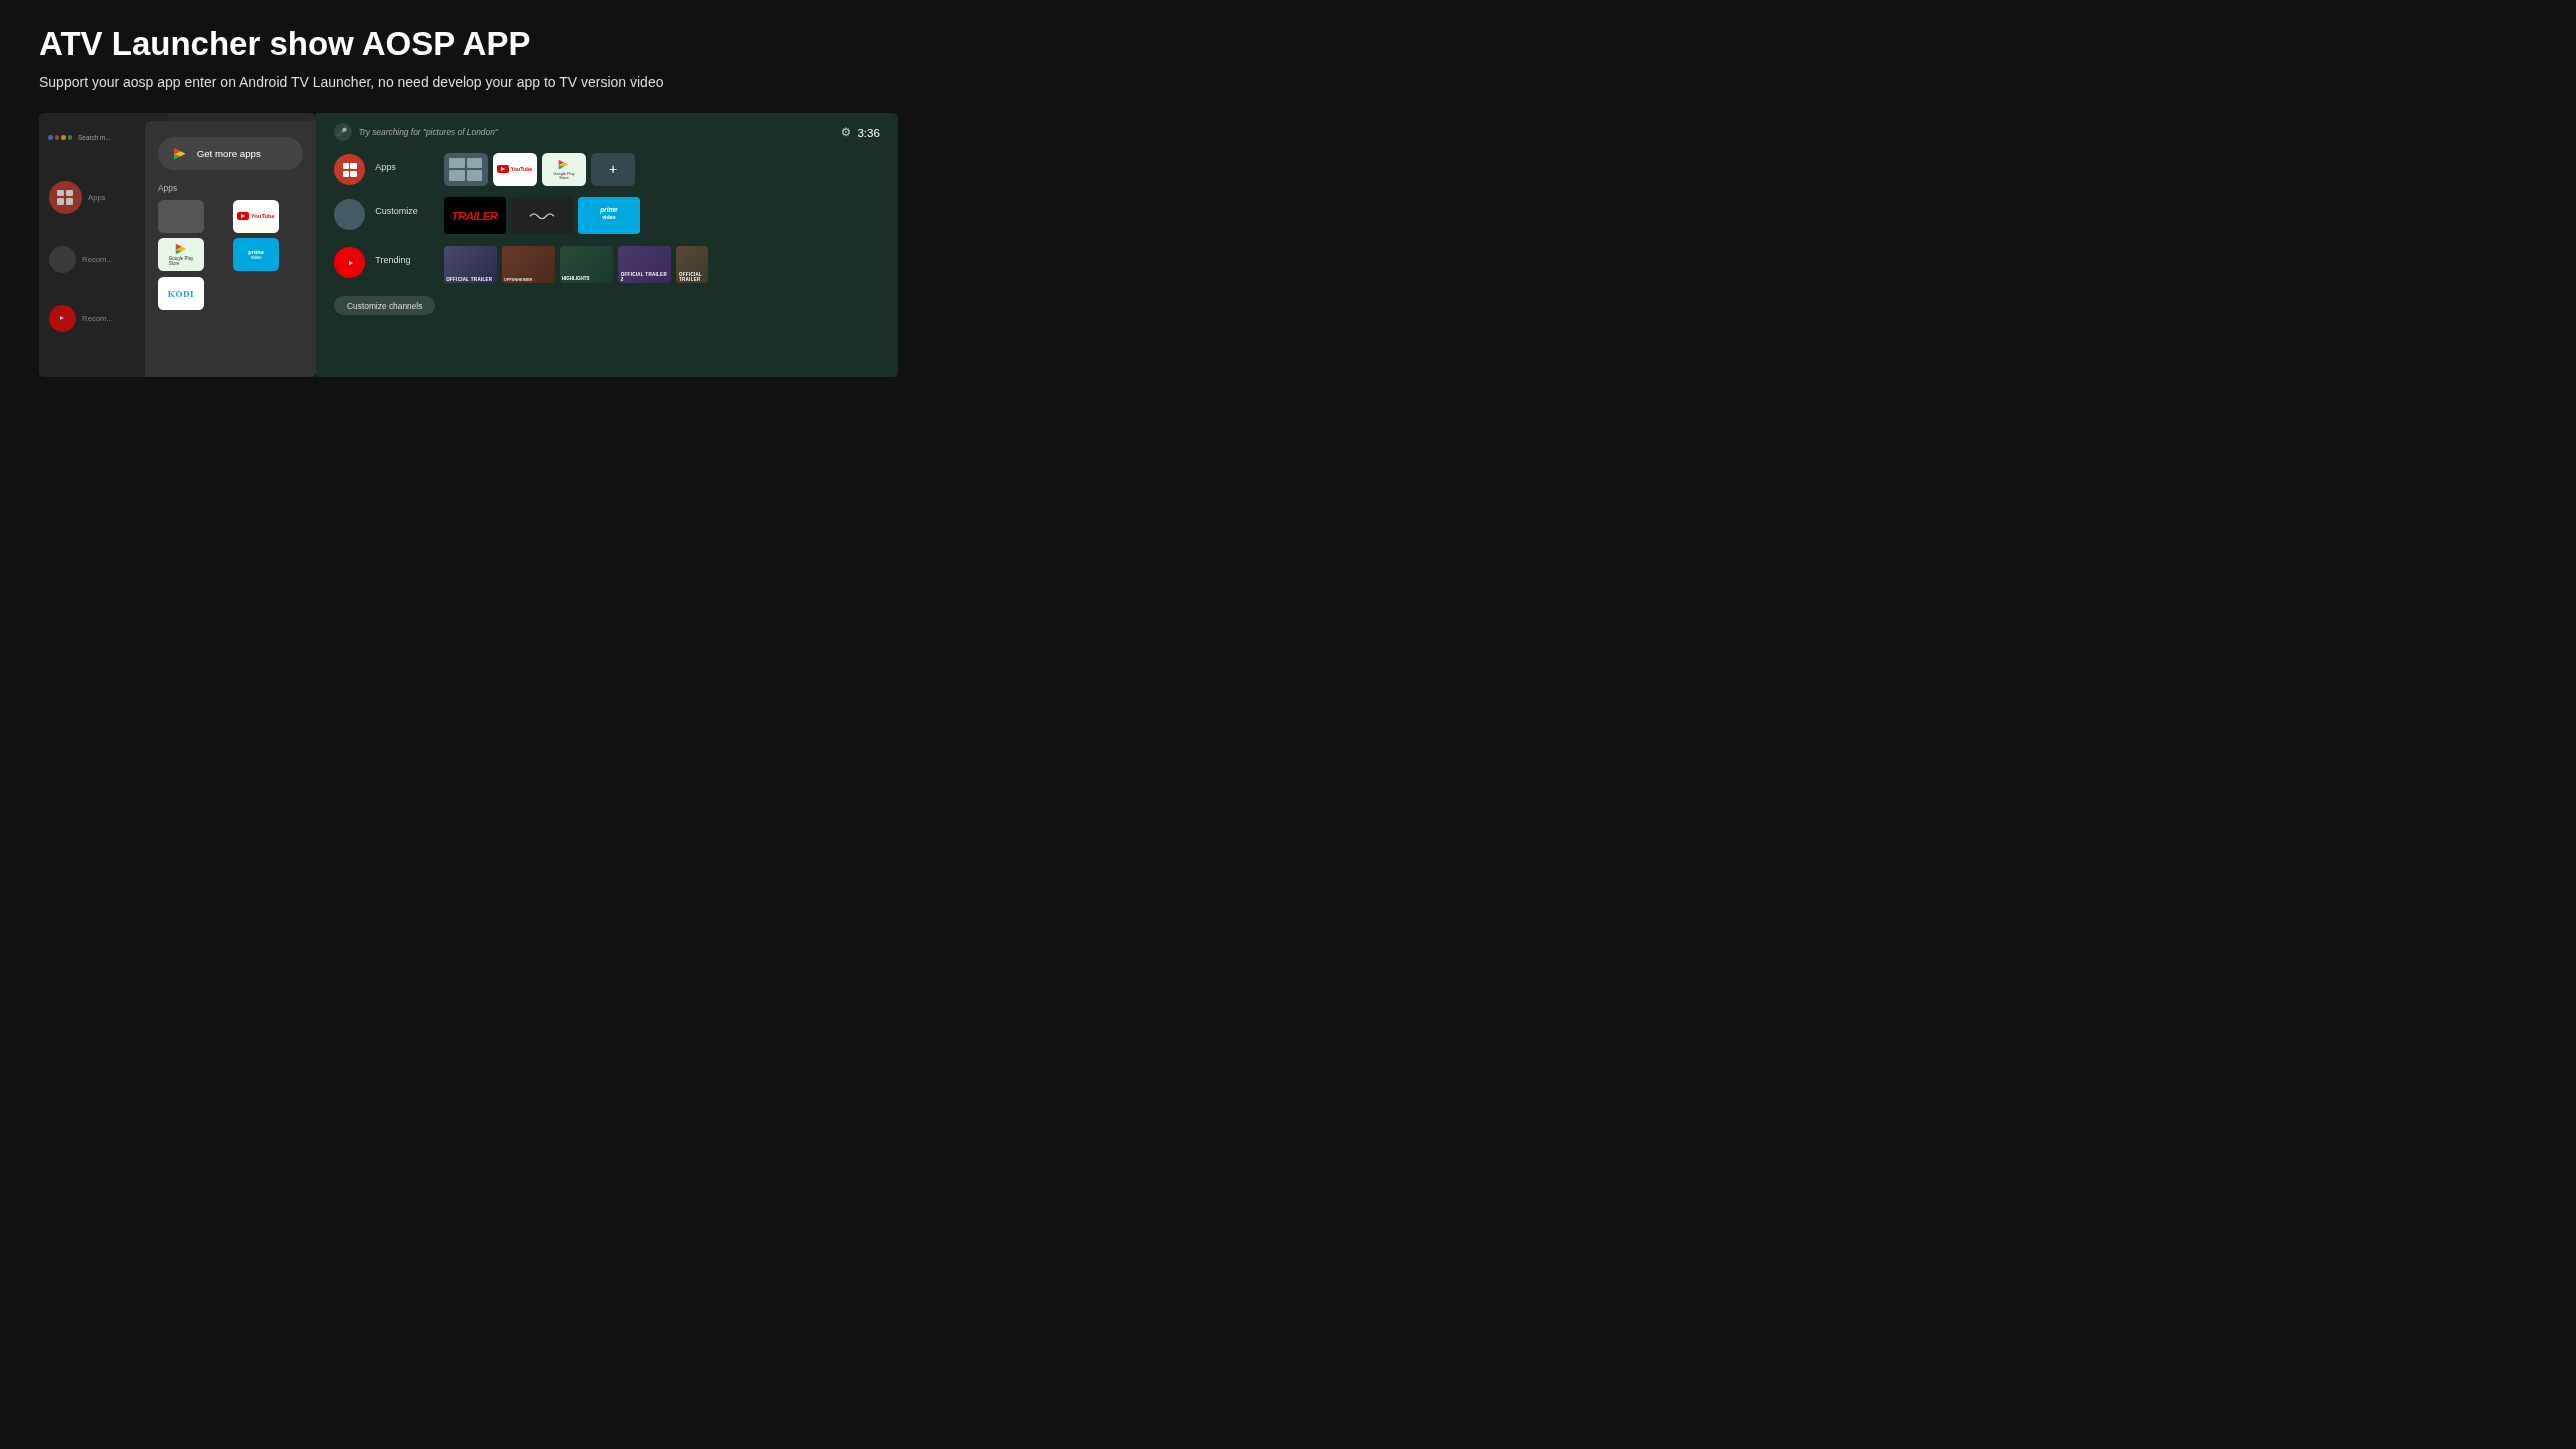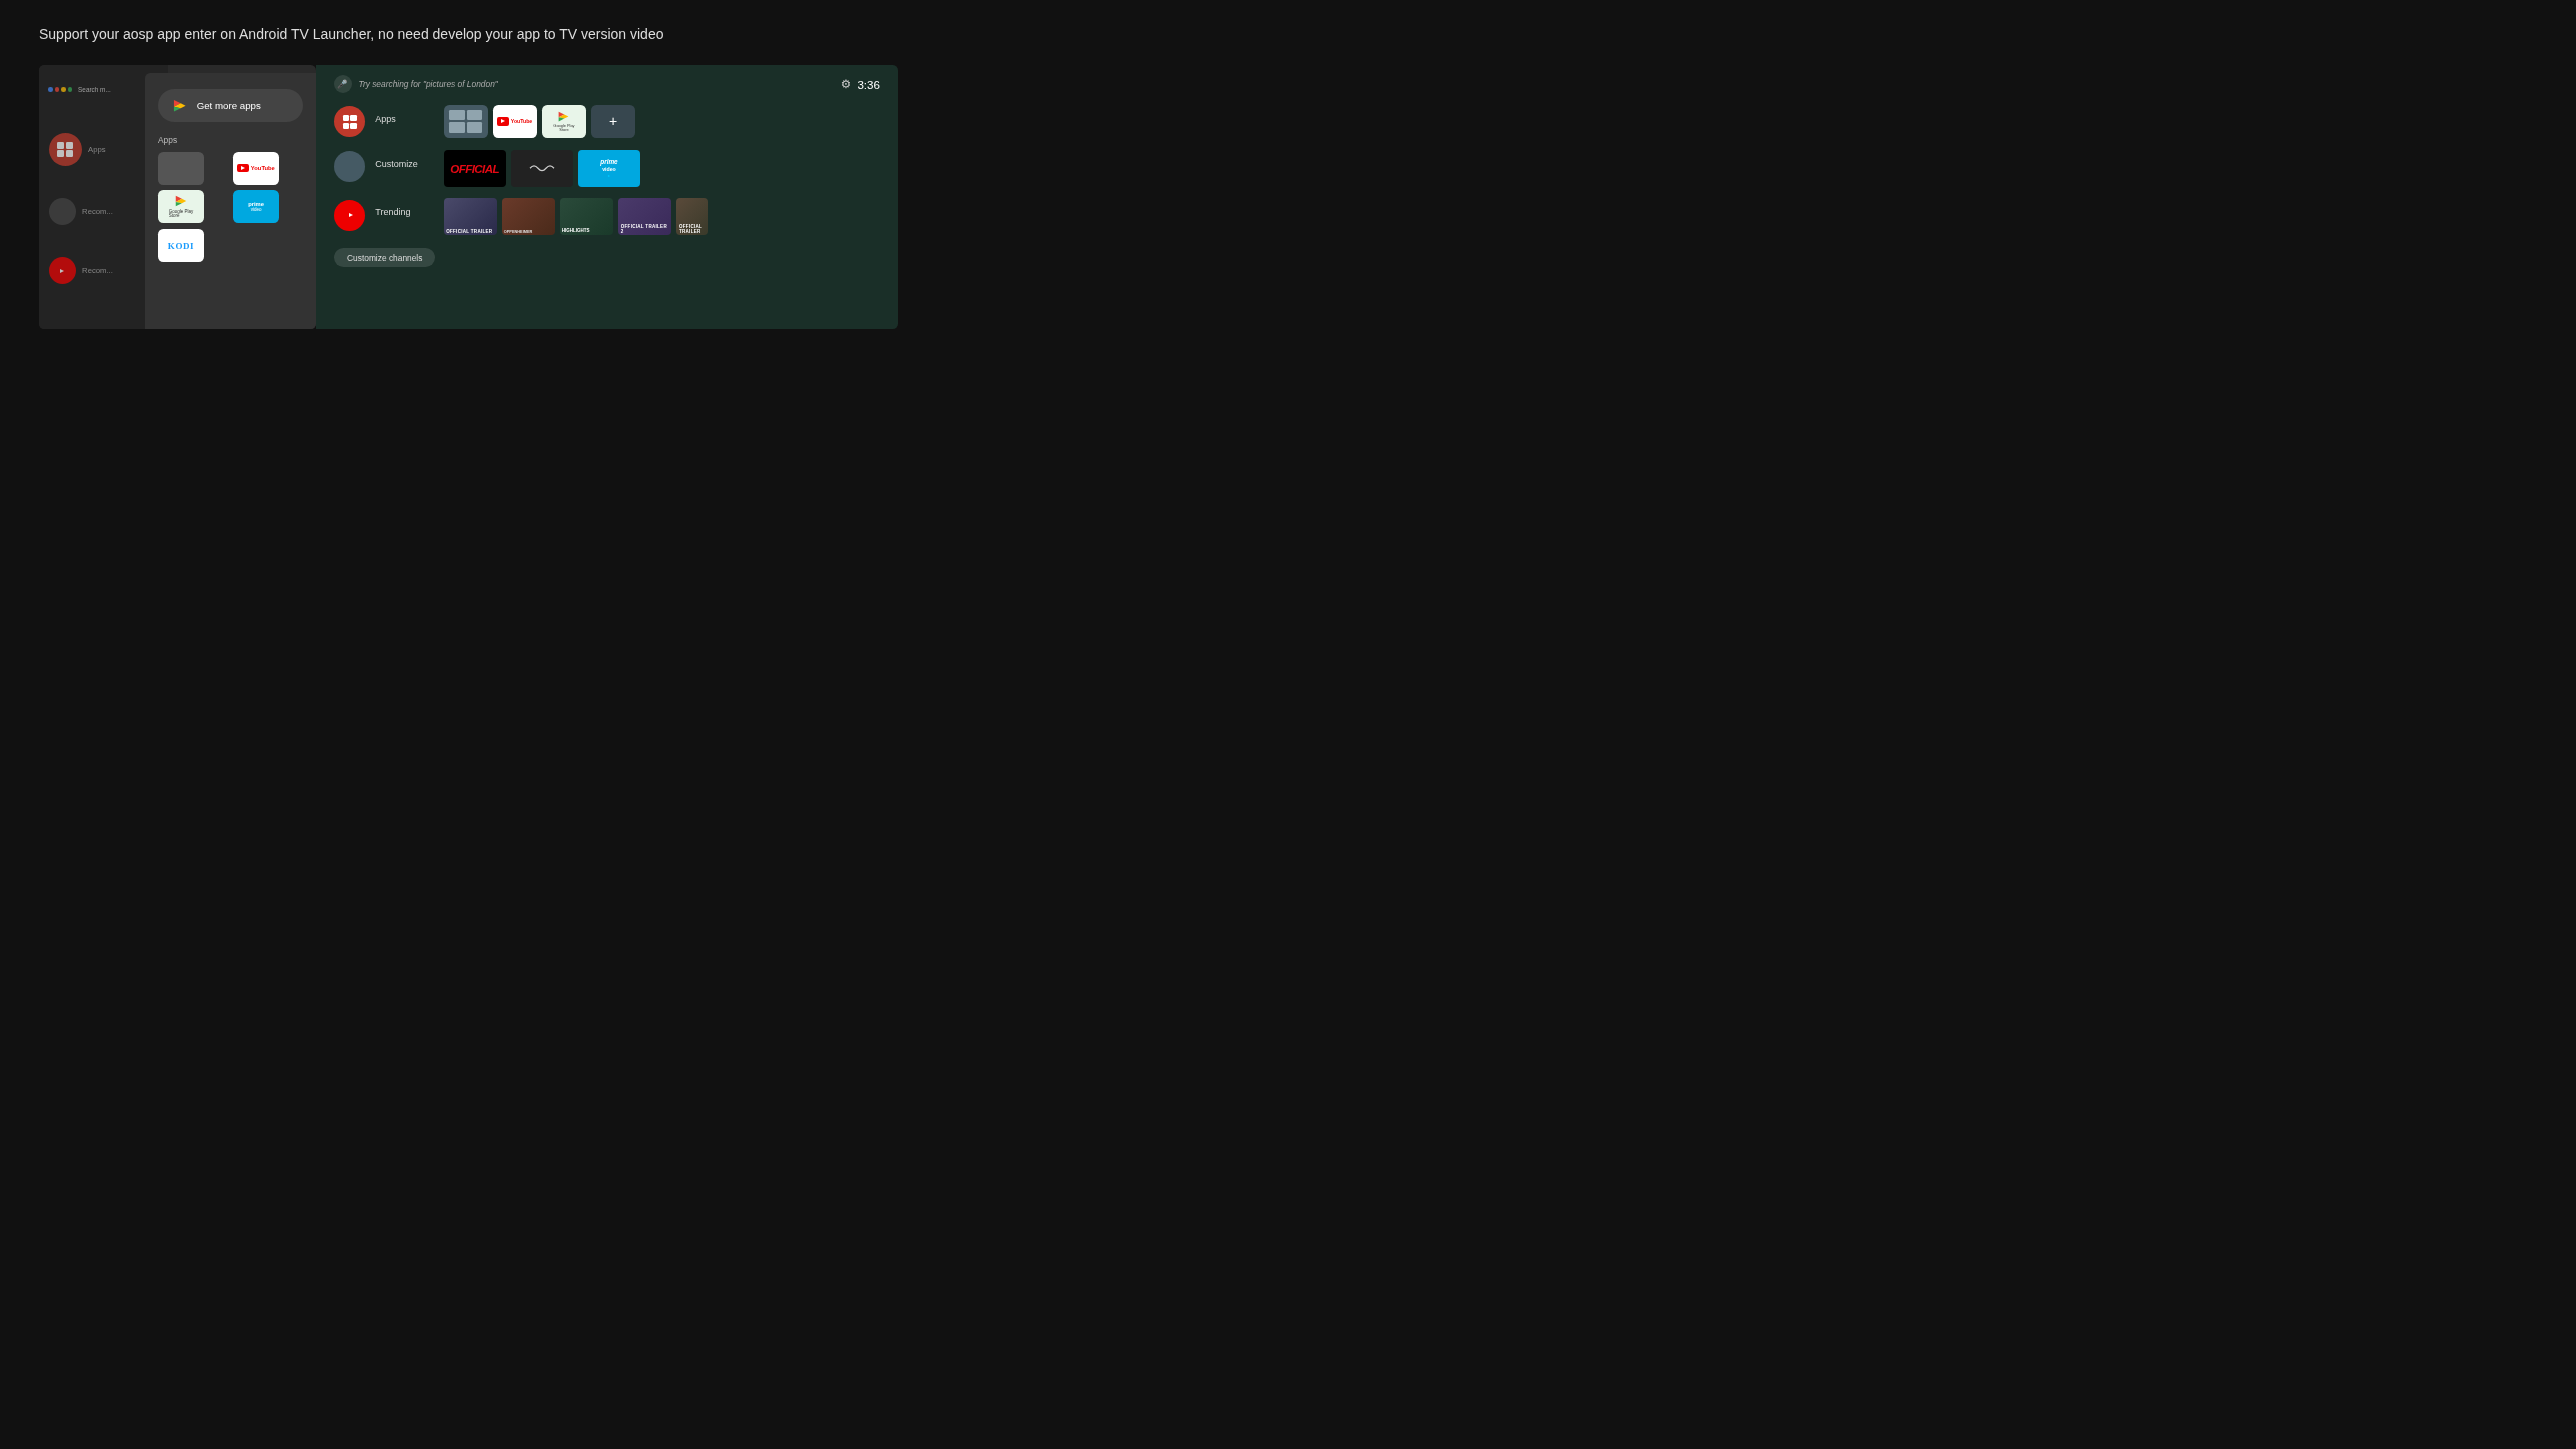--- a/index.html
+++ b/index.html
@@ -492,20 +492,21 @@
       position: absolute;
       bottom: 1.9px;
       left: 1.9px;
     }
   </style>
 </head>
 <body>
 
 <div class="page">
 
+  <div class="title">ATV Launcher show AOSP APP</div>
   <div class="subtitle">Support your aosp app enter on Android TV Launcher, no need develop your app to TV version video</div>
 
   <div class="screenshots-row">
 
     <div class="left-screenshot">
 
       <div class="far-left-panel">
 
         <div class="far-left-item">
           <div class="fl-search-circle">
@@ -684,21 +685,21 @@
             <span style="background:#90a4ae;border-radius:1.3px;display:block;"></span>
             <span style="background:#90a4ae;border-radius:1.3px;display:block;"></span>
             <span style="background:#90a4ae;border-radius:1.3px;display:block;"></span>
             <span style="background:#90a4ae;border-radius:1.3px;display:block;"></span>
           </div>
         </div>
         <span class="row-label">Customize</span>
         <div class="row-tiles">
 
           <div class="atv-rec-tile atv-rec-netflix">
-            <span class="netflix-text">OFFICIAL</span>
+            <span class="netflix-text">TRAILER</span>
           </div>
 
           <div class="atv-rec-tile atv-rec-sony">
             <div style="display:flex;flex-direction:column;align-items:center;justify-content:center;">
               <svg width="32" height="22.5" viewBox="0 0 80 40">
                 <path d="M10 20 Q20 8 30 20 Q40 32 50 20 Q60 8 70 20" stroke="#ccc" stroke-width="3" fill="none"></path>
               </svg>
             </div>
           </div>
 

